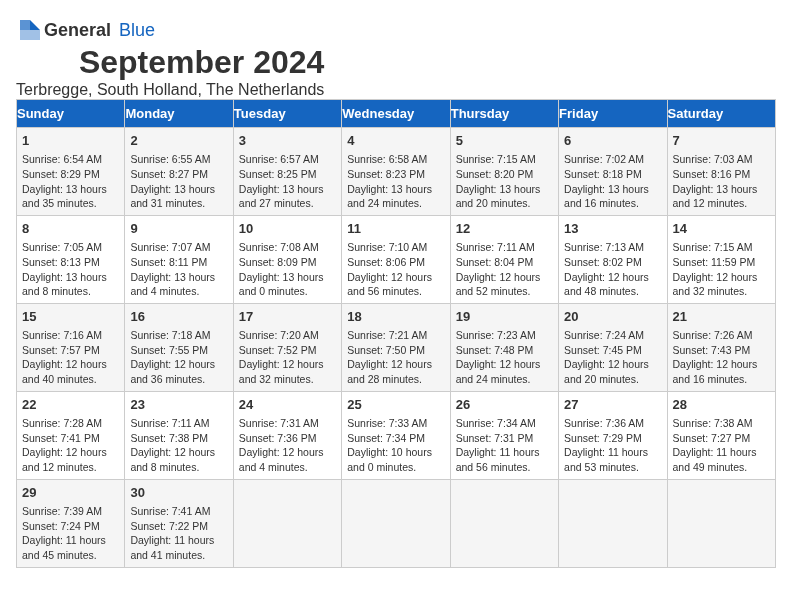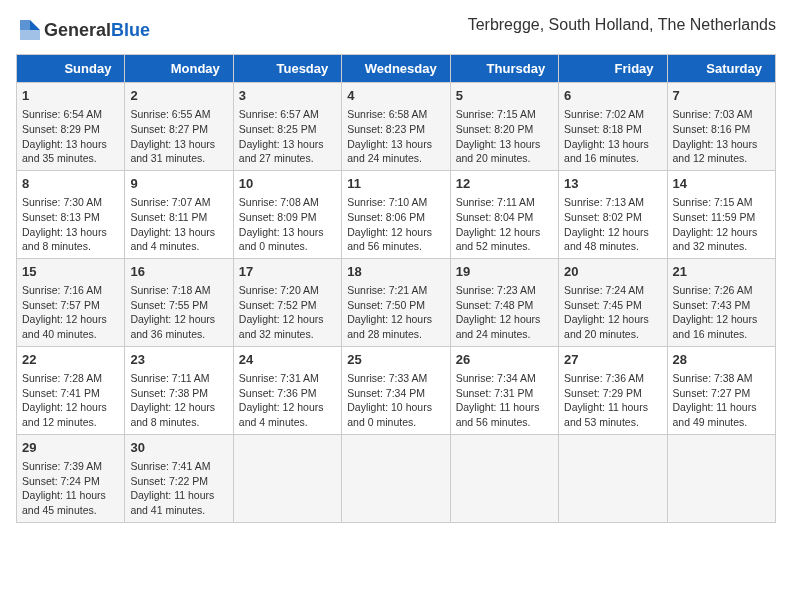--- a/index.html
+++ b/index.html
@@ -7,21 +7,21 @@
       font-family: Arial, sans-serif;
       background: #fff;
       width: 792px;
       min-height: 612px;
       padding: 16px;
     }
     .header-area {
       display: flex;
       align-items: flex-start;
       justify-content: space-between;
-      margin-bottom: 10px;
+      flex-direction: column;
     }
     .logo {
       display: flex;
       flex-direction: column;
       align-items: flex-start;
     }
     .title-area {
       text-align: right;
     }
     .month-title {
@@ -35,22 +35,22 @@
       text-align: center;
     }
     .calendar {
       width: 100%;
       border-collapse: collapse;
       font-size: 11px;
     }
     .calendar thead th {
       background-color: #1565c0;
       color: #fff;
-      padding: 6px 13px;
-      text-align: right;
+      padding: 6px 0;
+      text-align: left;
       font-size: 13px;
       font-weight: bold;
       border: 1px solid #ccc;
     }
     .calendar tbody td {
       vertical-align: top;
       padding: 4px 5px;
       border: 1px solid #ccc;
       width: 108px;
       height: 80px;
@@ -85,24 +85,25 @@
 
 <div class="header-area">
   <div class="logo">
     <div class="logo-row">
       <svg width="28" height="28" viewBox="0 0 28 28">
         <polygon points="14,4 24,14 14,14" fill="#1565c0"></polygon>
         <rect x="4" y="4" width="10" height="10" fill="#1565c0" opacity="0.7"></rect>
         <rect x="4" y="14" width="20" height="10" fill="#1565c0" opacity="0.4"></rect>
       </svg>
       <span style="font-size:18px;font-weight:bold;color:#333;">General</span>
-        <span style="font-size:18px;font-weight:bold;color:#1565c0;">Blue</span>
+        <span style="font-size:18px;font-weight:normal;color:#1565c0;padding-left:8px;">Blue</span>
     </div>
   </div>
   <div class="title-area">
+    <div class="month-title">September 2024</div>
     <div class="location-title">Terbregge, South Holland, The Netherlands</div>
   </div>
 </div>
 
 <table class="calendar">
   <thead>
     <tr id="weekday-header">
     <th>Sunday</th>
         <th>Monday</th>
         <th>Tuesday</th>
@@ -116,21 +117,21 @@
   <tr>
         <td><span class="day-num">1</span><span>Sunrise: 6:54 AM</span><br><span>Sunset: 8:29 PM</span><br><span>Daylight: 13 hours and 35 minutes.</span></td>
         <td><span class="day-num">2</span><span>Sunrise: 6:55 AM</span><br><span>Sunset: 8:27 PM</span><br><span>Daylight: 13 hours and 31 minutes.</span></td>
         <td><span class="day-num">3</span><span>Sunrise: 6:57 AM</span><br><span>Sunset: 8:25 PM</span><br><span>Daylight: 13 hours and 27 minutes.</span></td>
         <td><span class="day-num">4</span><span>Sunrise: 6:58 AM</span><br><span>Sunset: 8:23 PM</span><br><span>Daylight: 13 hours and 24 minutes.</span></td>
         <td><span class="day-num">5</span><span>Sunrise: 7:15 AM</span><br><span>Sunset: 8:20 PM</span><br><span>Daylight: 13 hours and 20 minutes.</span></td>
         <td><span class="day-num">6</span><span>Sunrise: 7:02 AM</span><br><span>Sunset: 8:18 PM</span><br><span>Daylight: 13 hours and 16 minutes.</span></td>
         <td><span class="day-num">7</span><span>Sunrise: 7:03 AM</span><br><span>Sunset: 8:16 PM</span><br><span>Daylight: 13 hours and 12 minutes.</span></td>
       </tr>
       <tr>
-        <td><span class="day-num">8</span><span>Sunrise: 7:30 AM</span><br><span>Sunset: 8:13 PM</span><br><span>Daylight: 13 hours and 8 minutes.</span></td>
+        <td><span class="day-num">8</span><span>Sunrise: 7:05 AM</span><br><span>Sunset: 8:13 PM</span><br><span>Daylight: 13 hours and 8 minutes.</span></td>
         <td><span class="day-num">9</span><span>Sunrise: 7:07 AM</span><br><span>Sunset: 8:11 PM</span><br><span>Daylight: 13 hours and 4 minutes.</span></td>
         <td><span class="day-num">10</span><span>Sunrise: 7:08 AM</span><br><span>Sunset: 8:09 PM</span><br><span>Daylight: 13 hours and 0 minutes.</span></td>
         <td><span class="day-num">11</span><span>Sunrise: 7:10 AM</span><br><span>Sunset: 8:06 PM</span><br><span>Daylight: 12 hours and 56 minutes.</span></td>
         <td><span class="day-num">12</span><span>Sunrise: 7:11 AM</span><br><span>Sunset: 8:04 PM</span><br><span>Daylight: 12 hours and 52 minutes.</span></td>
         <td><span class="day-num">13</span><span>Sunrise: 7:13 AM</span><br><span>Sunset: 8:02 PM</span><br><span>Daylight: 12 hours and 48 minutes.</span></td>
         <td><span class="day-num">14</span><span>Sunrise: 7:15 AM</span><br><span>Sunset: 11:59 PM</span><br><span>Daylight: 12 hours and 32 minutes.</span></td>
       </tr>
       <tr>
         <td><span class="day-num">15</span><span>Sunrise: 7:16 AM</span><br><span>Sunset: 7:57 PM</span><br><span>Daylight: 12 hours and 40 minutes.</span></td>
         <td><span class="day-num">16</span><span>Sunrise: 7:18 AM</span><br><span>Sunset: 7:55 PM</span><br><span>Daylight: 12 hours and 36 minutes.</span></td>

